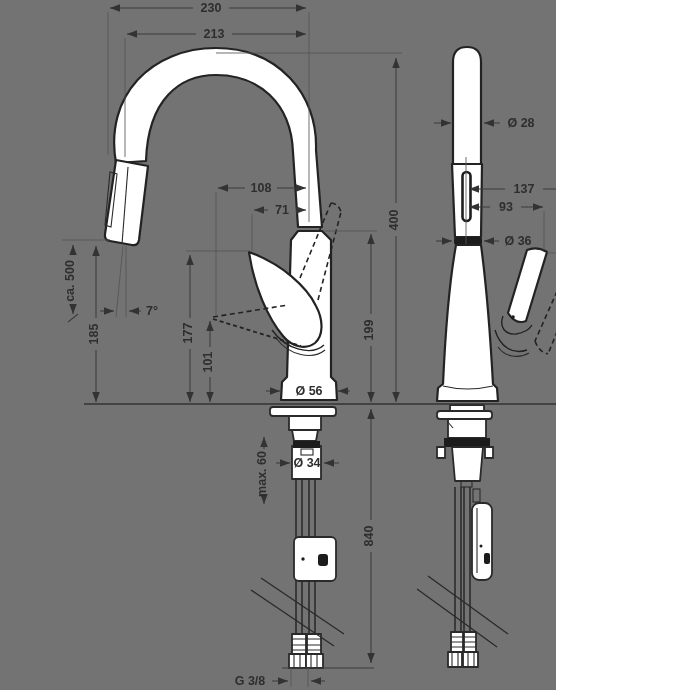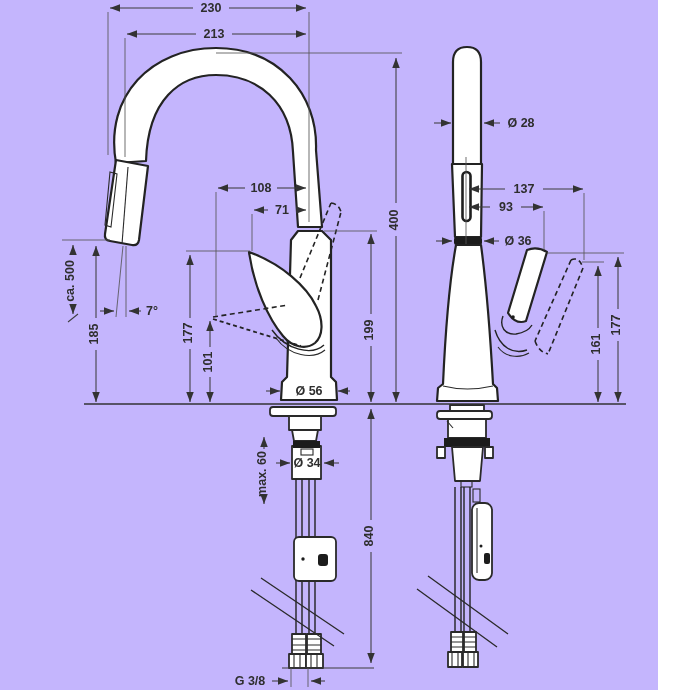--- a/index.html
+++ b/index.html
@@ -1,17 +1,17 @@
 <!DOCTYPE html>
 <html><head>
 <meta charset="utf-8">
 <style>
   html,body{margin:0;padding:0;background:#ffffff;}
   .stage{
-    width:658px;height:690px;background:#c4b5fd;position:relative;overflow:hidden;
+    width:556px;height:690px;background:#737373;position:relative;overflow:hidden;
     font-family:"Liberation Sans", sans-serif;
     text-align:right;
   }
   svg text{
     font-family:"Liberation Sans", sans-serif;
     font-size:12.5px;font-weight:700;fill:#2e2e2e;
   }
   .outline{fill:#ffffff;stroke:#232323;stroke-width:2.2;stroke-linejoin:round;}
   .outline-thin{fill:none;stroke:#232323;stroke-width:1.4;}
   .detail{fill:#ffffff;stroke:#2a2a2a;stroke-width:1.8;stroke-linejoin:round;}

